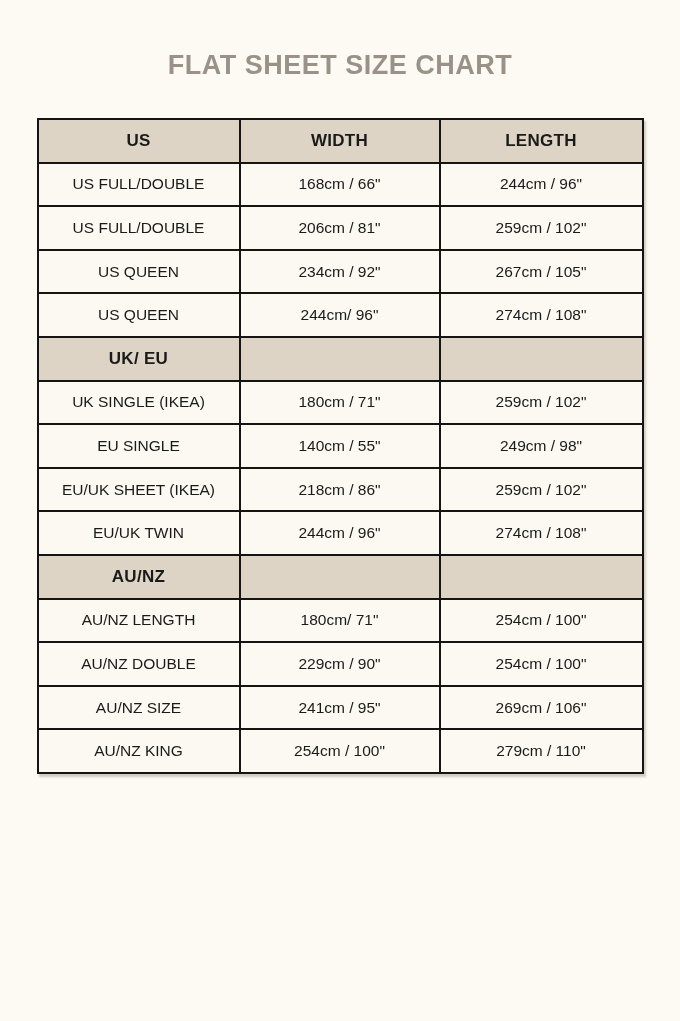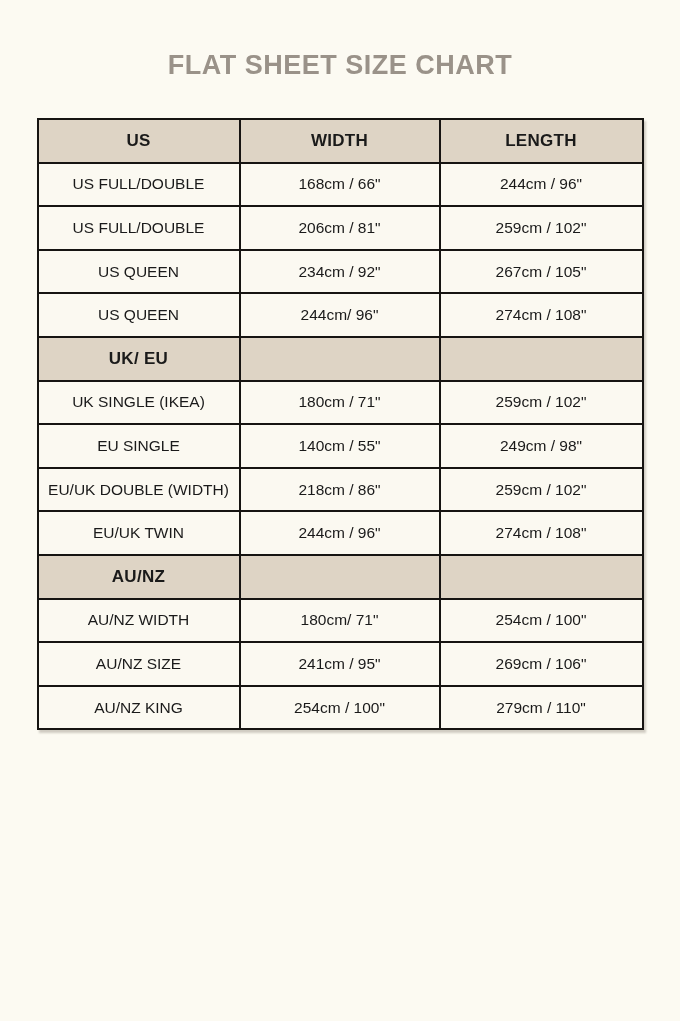--- a/index.html
+++ b/index.html
@@ -107,37 +107,42 @@
           <td>UK SINGLE (IKEA)</td>
           <td>180cm / 71"</td>
           <td>259cm / 102"</td>
         </tr>
         <tr>
           <td>EU SINGLE</td>
           <td>140cm / 55"</td>
           <td>249cm / 98"</td>
         </tr>
         <tr>
-          <td>EU/UK DOUBLE (WIDTH)</td>
+          <td>EU/UK SHEET (IKEA)</td>
           <td>218cm / 86"</td>
           <td>259cm / 102"</td>
         </tr>
         <tr>
           <td>EU/UK TWIN</td>
           <td>244cm / 96"</td>
           <td>274cm / 108"</td>
         </tr>
         <tr>
           <th>AU/NZ</th>
           <th></th>
           <th></th>
         </tr>
         <tr>
-          <td>AU/NZ WIDTH</td>
+          <td>AU/NZ LENGTH</td>
           <td>180cm/ 71"</td>
+          <td>254cm / 100"</td>
+        </tr>
+        <tr>
+          <td>AU/NZ DOUBLE</td>
+          <td>229cm / 90"</td>
           <td>254cm / 100"</td>
         </tr>
         <tr>
           <td>AU/NZ SIZE</td>
           <td>241cm / 95"</td>
           <td>269cm / 106"</td>
         </tr>
         <tr>
           <td>AU/NZ KING</td>
           <td>254cm / 100"</td>

